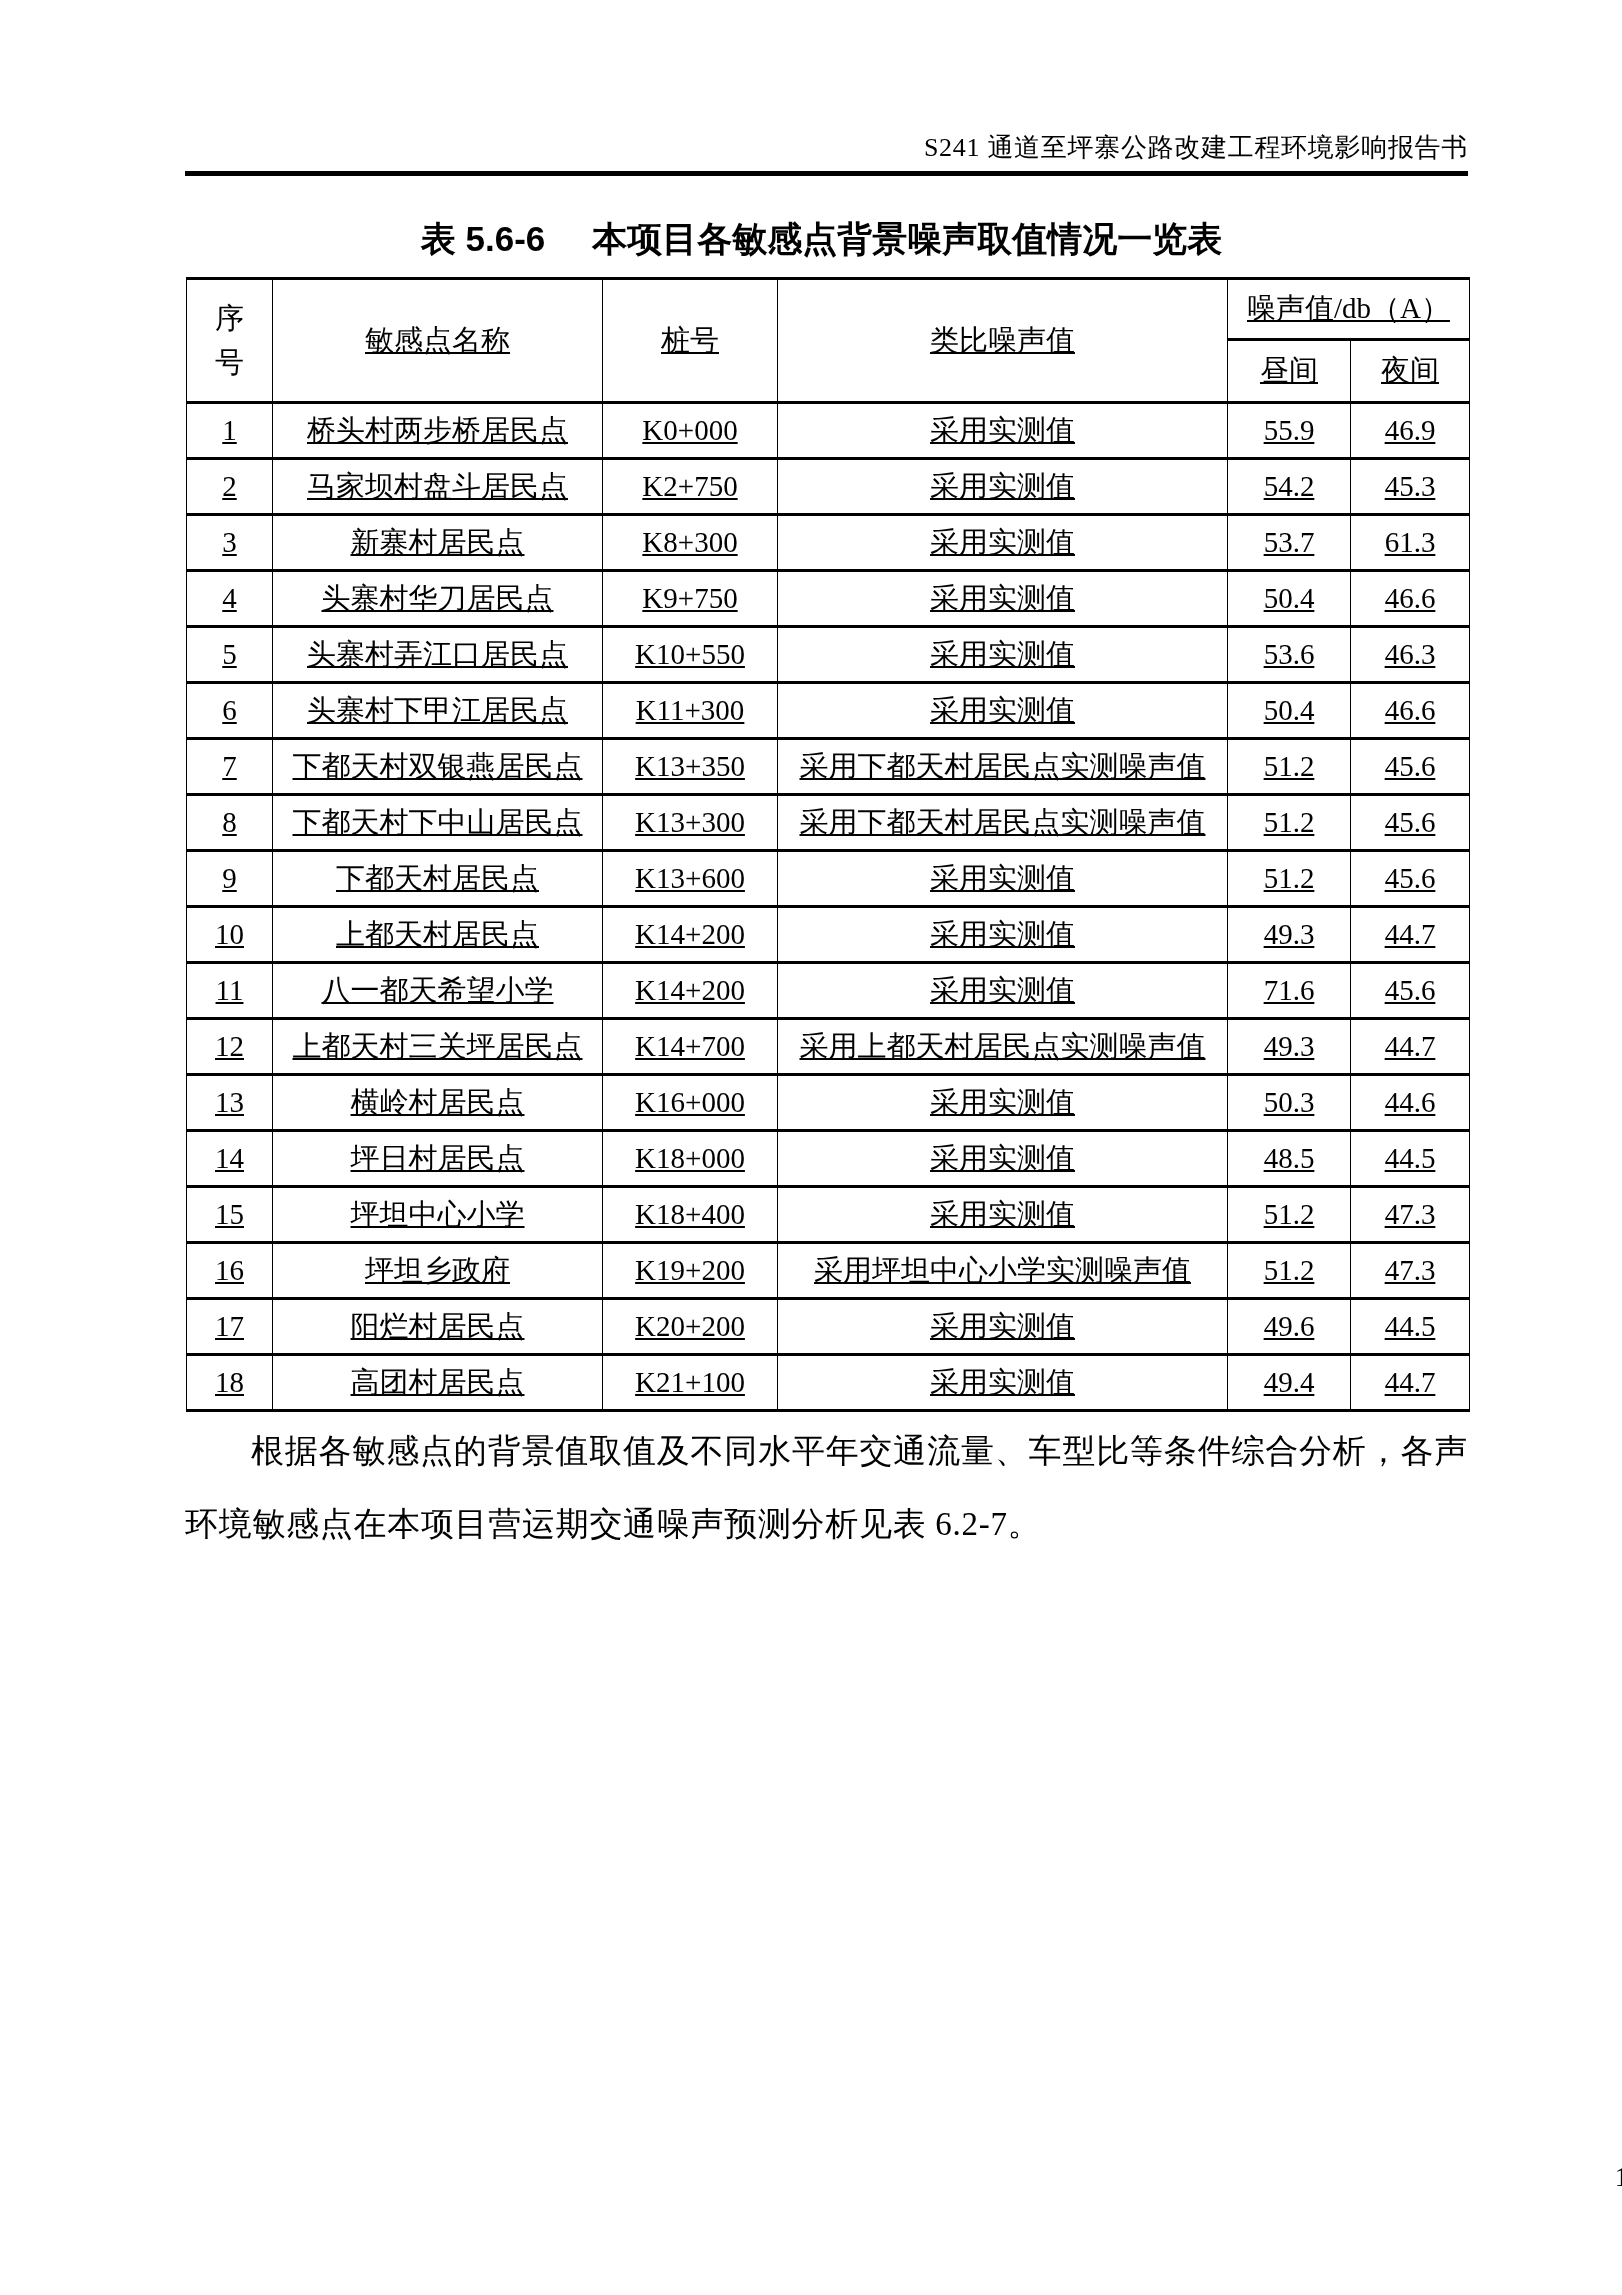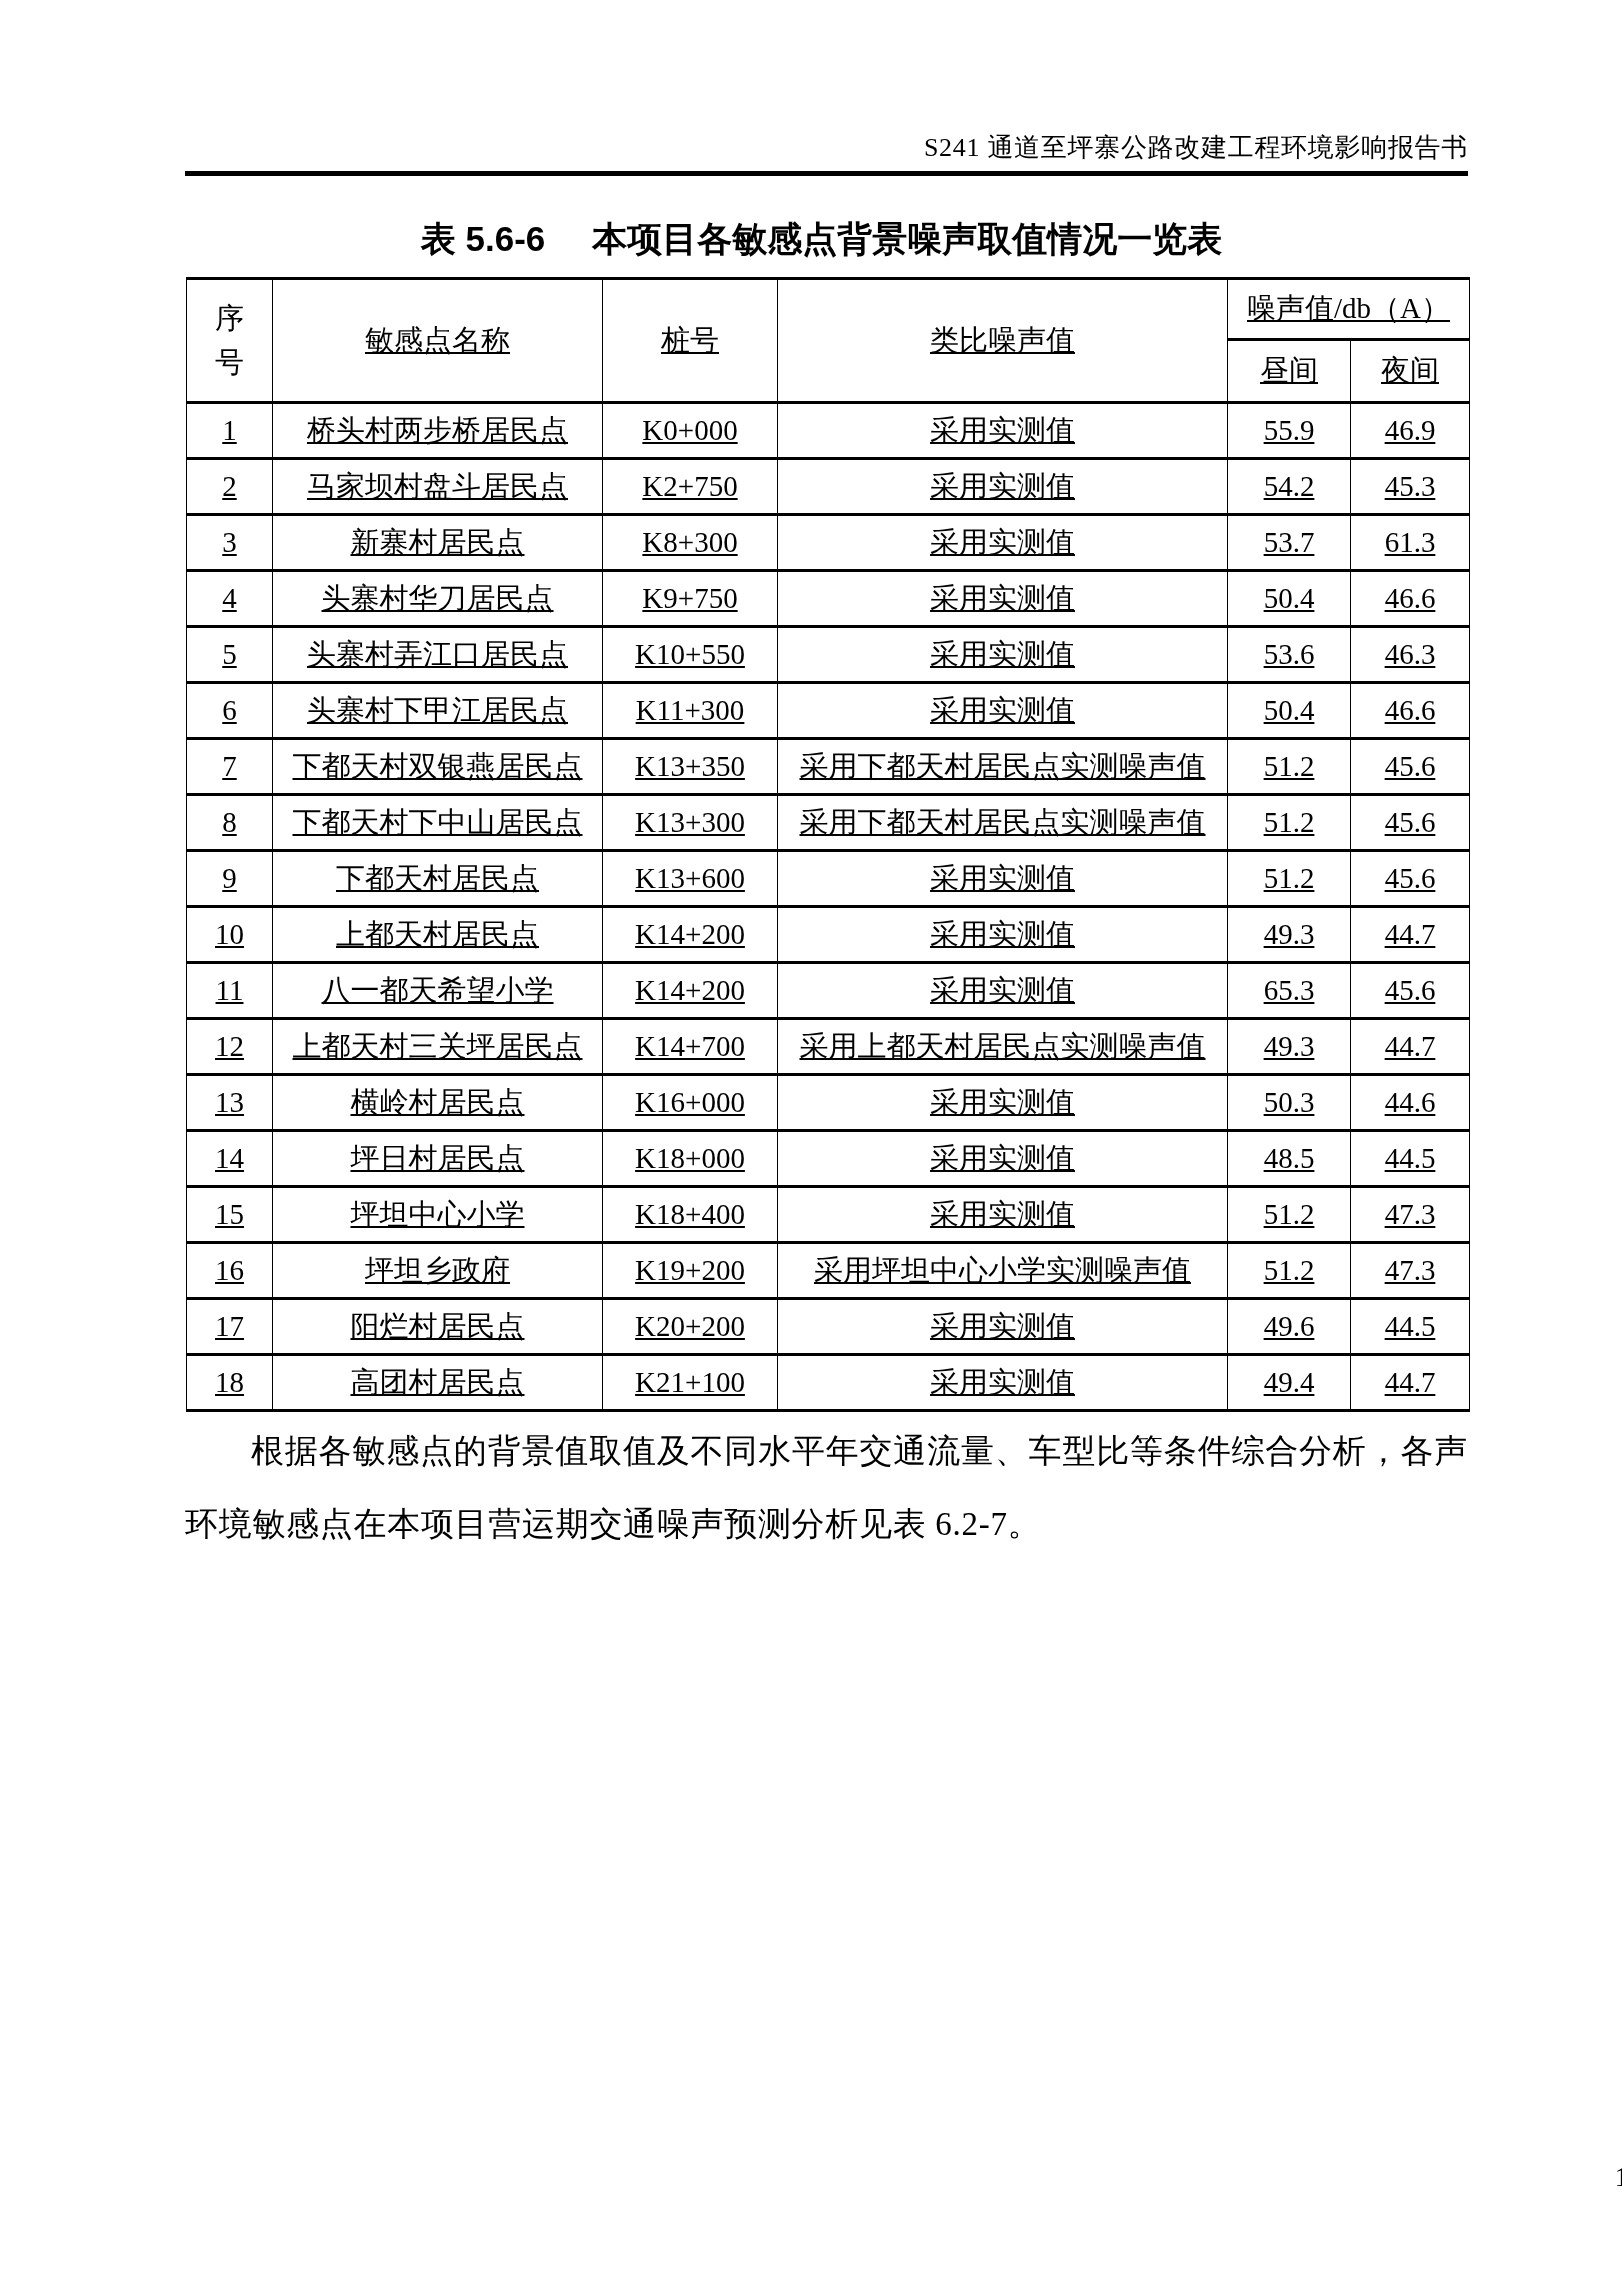--- a/index.html
+++ b/index.html
@@ -211,21 +211,21 @@
           <td>K14+200</td>
           <td>采用实测值</td>
           <td>49.3</td>
           <td>44.7</td>
         </tr>
         <tr>
           <td>11</td>
           <td>八一都天希望小学</td>
           <td>K14+200</td>
           <td>采用实测值</td>
-          <td>65.3</td>
+          <td>71.6</td>
           <td>45.6</td>
         </tr>
         <tr>
           <td>12</td>
           <td>上都天村三关坪居民点</td>
           <td>K14+700</td>
           <td>采用上都天村居民点实测噪声值</td>
           <td>49.3</td>
           <td>44.7</td>
         </tr>

